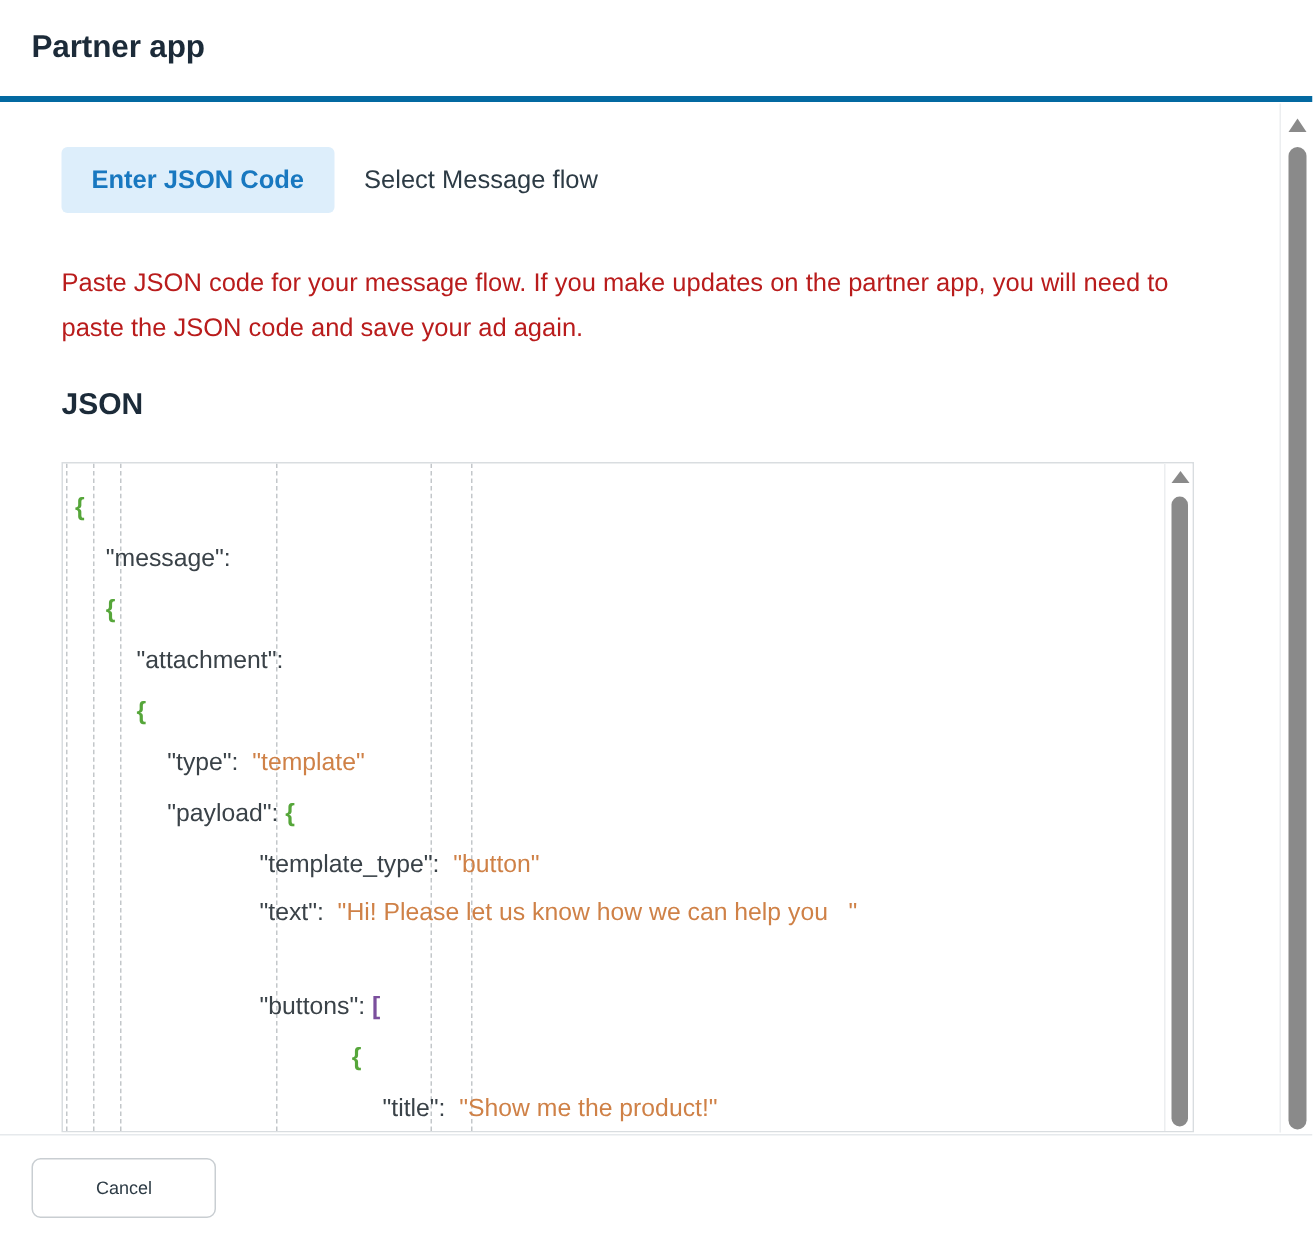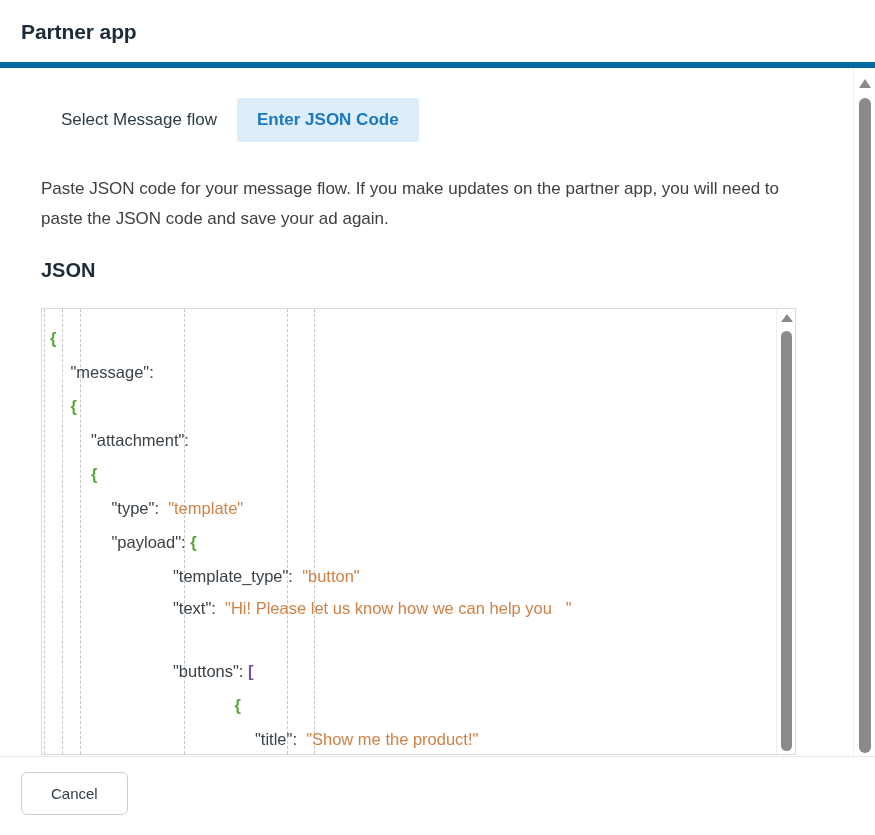--- a/index.html
+++ b/index.html
@@ -16,21 +16,21 @@
     width: 875px; height: 835px;
     background: #ffffff;
   }
 
   
   .header {
     position: absolute;
     left: 0; top: 0;
     width: 875px; height: 68px;
     background: #ffffff;
-    border-bottom: 6px solid #0369a1;
+    border-bottom: 4px solid #0369a1;
   }
   .header-title {
     position: absolute;
     left: 21px; top: 20px;
     font-size: 21px;
     font-weight: bold;
     color: #1c2b39;
     letter-spacing: -0.1px;
   }
 
@@ -67,21 +67,21 @@
     font-weight: bold;
   }
 
   
   .desc {
     position: absolute;
     left: 41px; top: 105px;
     width: 740px;
     font-size: 17px;
     line-height: 30px;
-    color: #404040;
+    color: #b91c1c;
   }
 
   
   .field-label {
     position: absolute;
     left: 41px; top: 190px;
     font-size: 20px;
     font-weight: bold;
     color: #1c2b39;
   }
@@ -187,44 +187,44 @@
   .footer {
     position: absolute;
     left: 0; top: 756px;
     width: 875px; height: 79px;
     background: #ffffff;
     border-top: 1px solid #e6e9ec;
   }
   .cancel-btn {
     position: absolute;
     left: 21px; top: 15px;
-    padding: 12px 29px;
-    font-size: 15px;
+    padding: 12px 42px;
+    font-size: 12px;
     color: #2d3b45;
     background: #ffffff;
     border: 1px solid #c9ced2;
     border-radius: 6px;
     cursor: pointer;
     font-family: "Liberation Sans", sans-serif;
   }
 </style>
 </head>
 <body>
 
 <div class="app">
 
   <div class="header">
     <div class="header-title">Partner app</div>
   </div>
 
   <div class="body-region">
 
     <div class="tabs">
+      <div class="tab active">Enter JSON Code</div>
       <div class="tab">Select Message flow</div>
-      <div class="tab active">Enter JSON Code</div>
     </div>
 
     <div class="desc">Paste JSON code for your message flow. If you make updates on the partner app, you will need to paste the JSON code and save your ad again.</div>
 
     <div class="field-label">JSON</div>
 
     <div class="editor">
       <div class="editor-inner">
 
         <div class="guide" style="left:2px;"></div>

